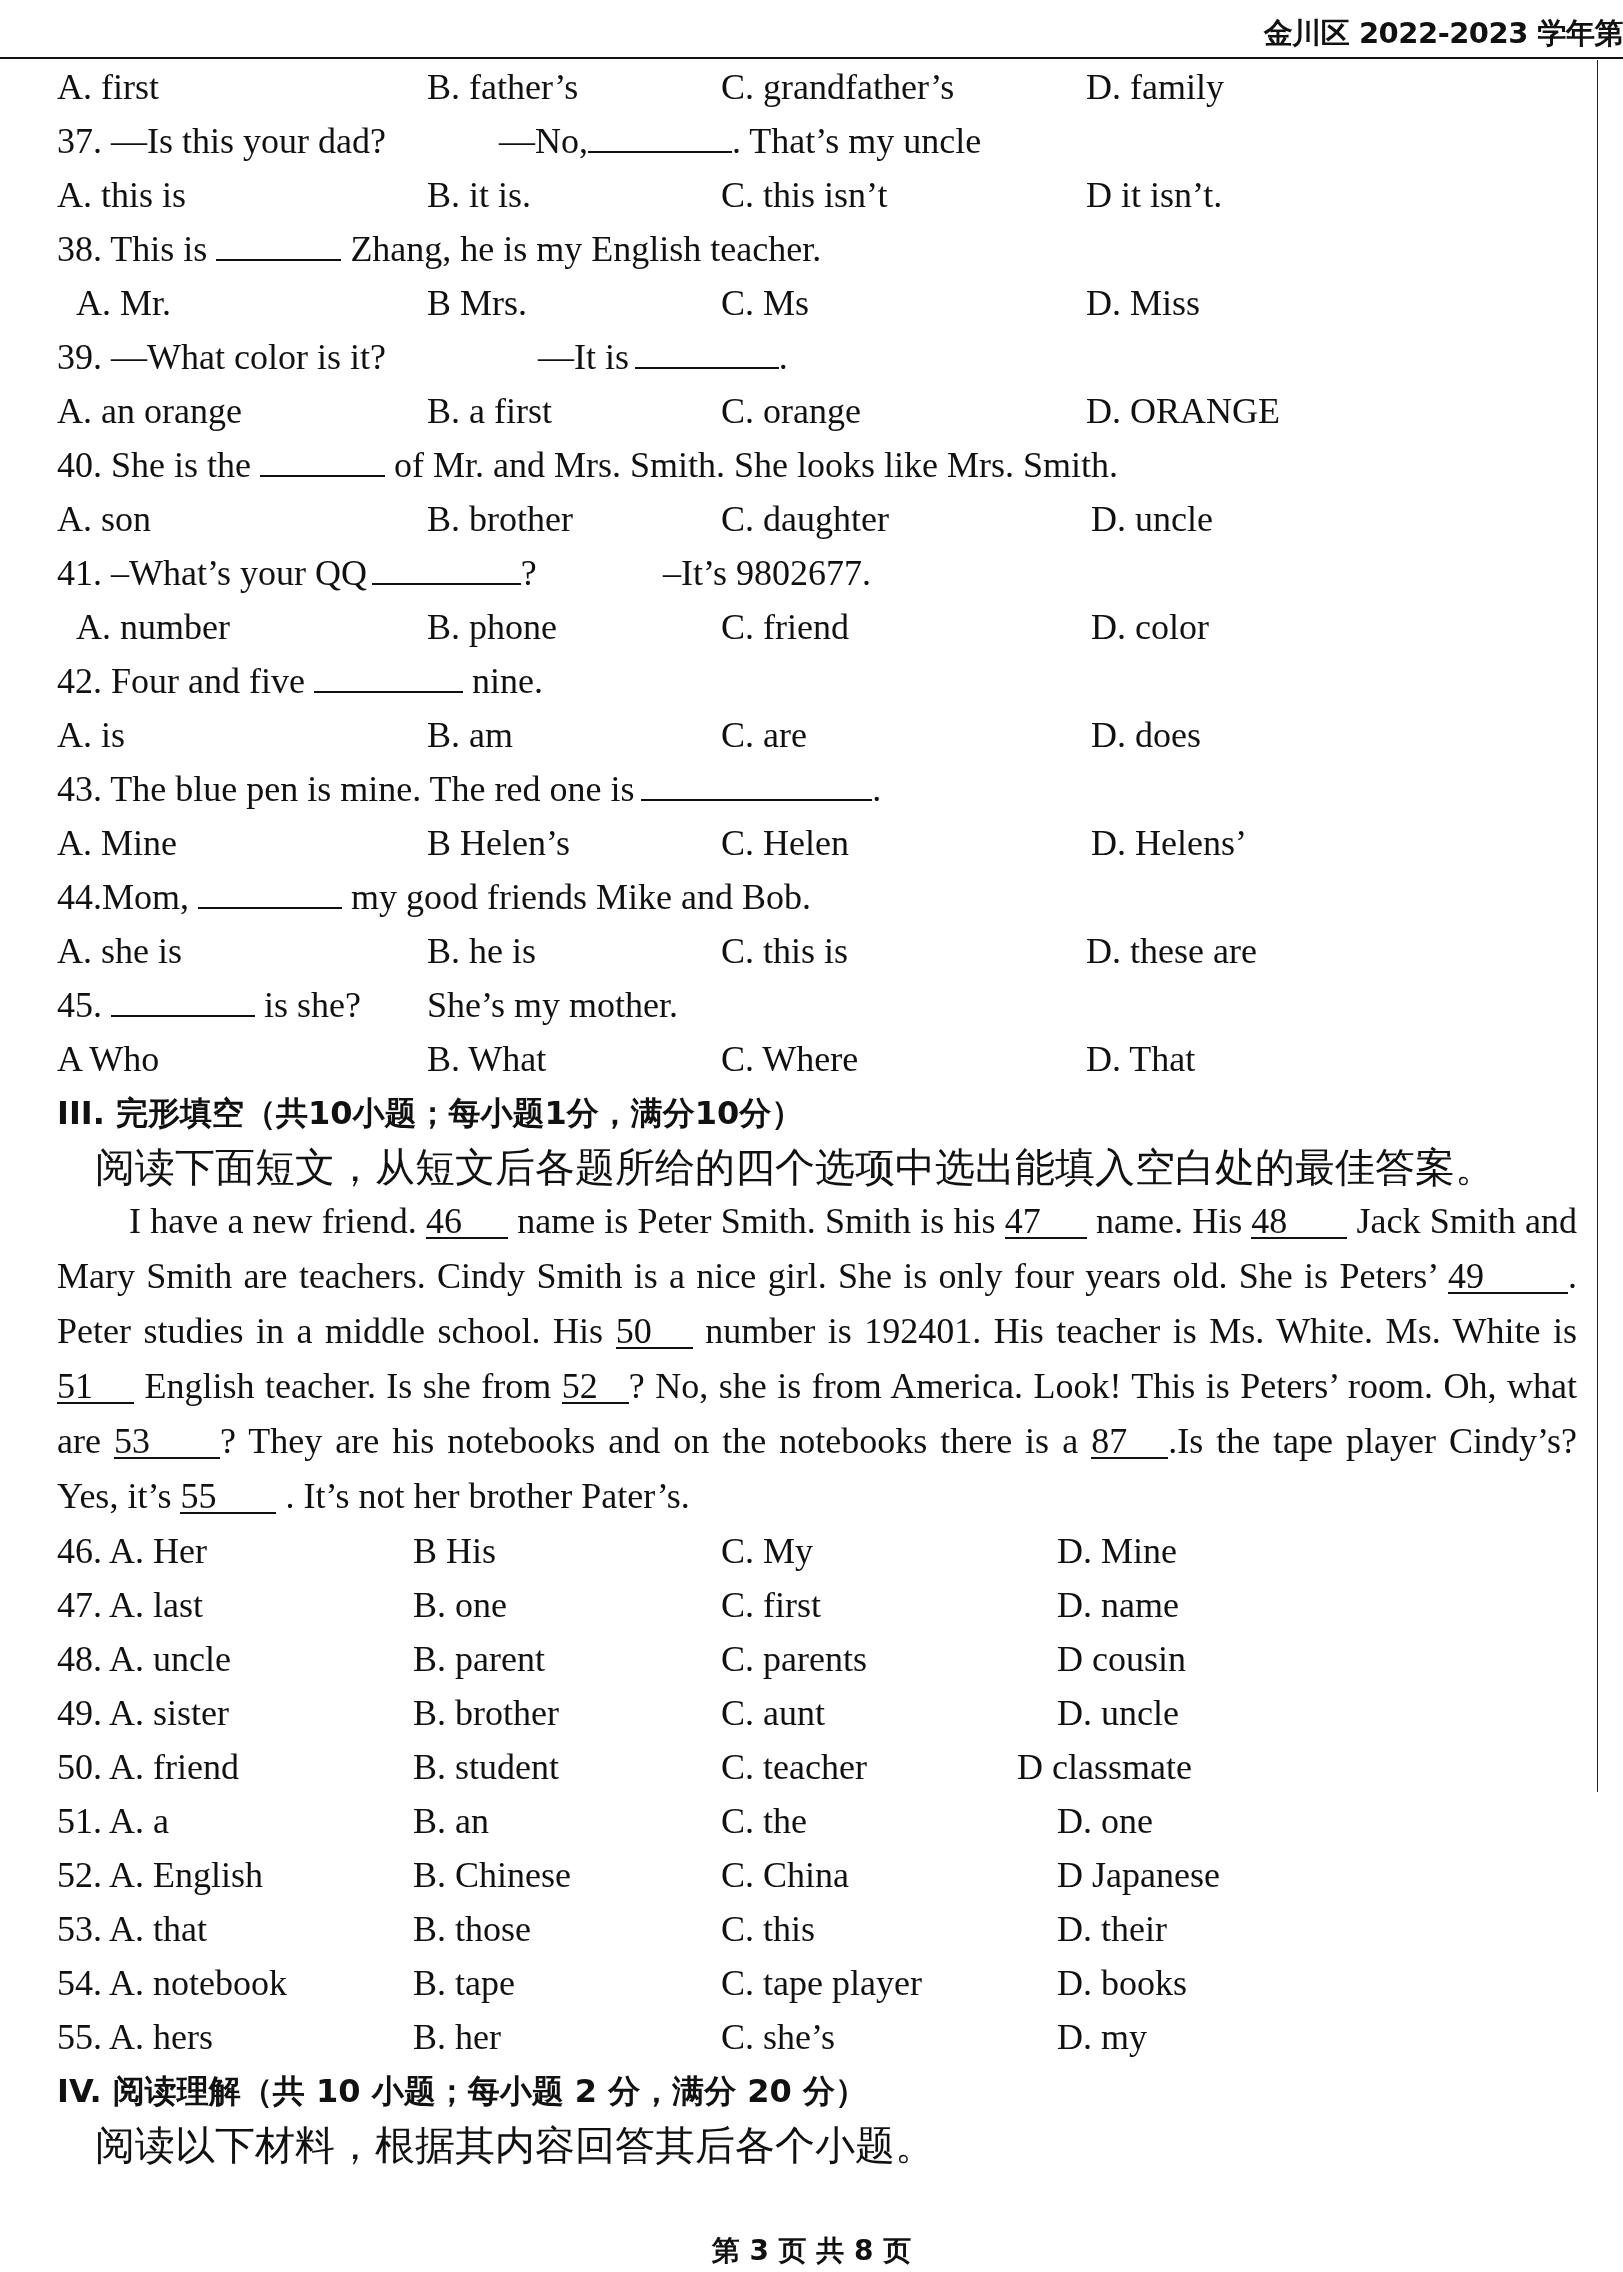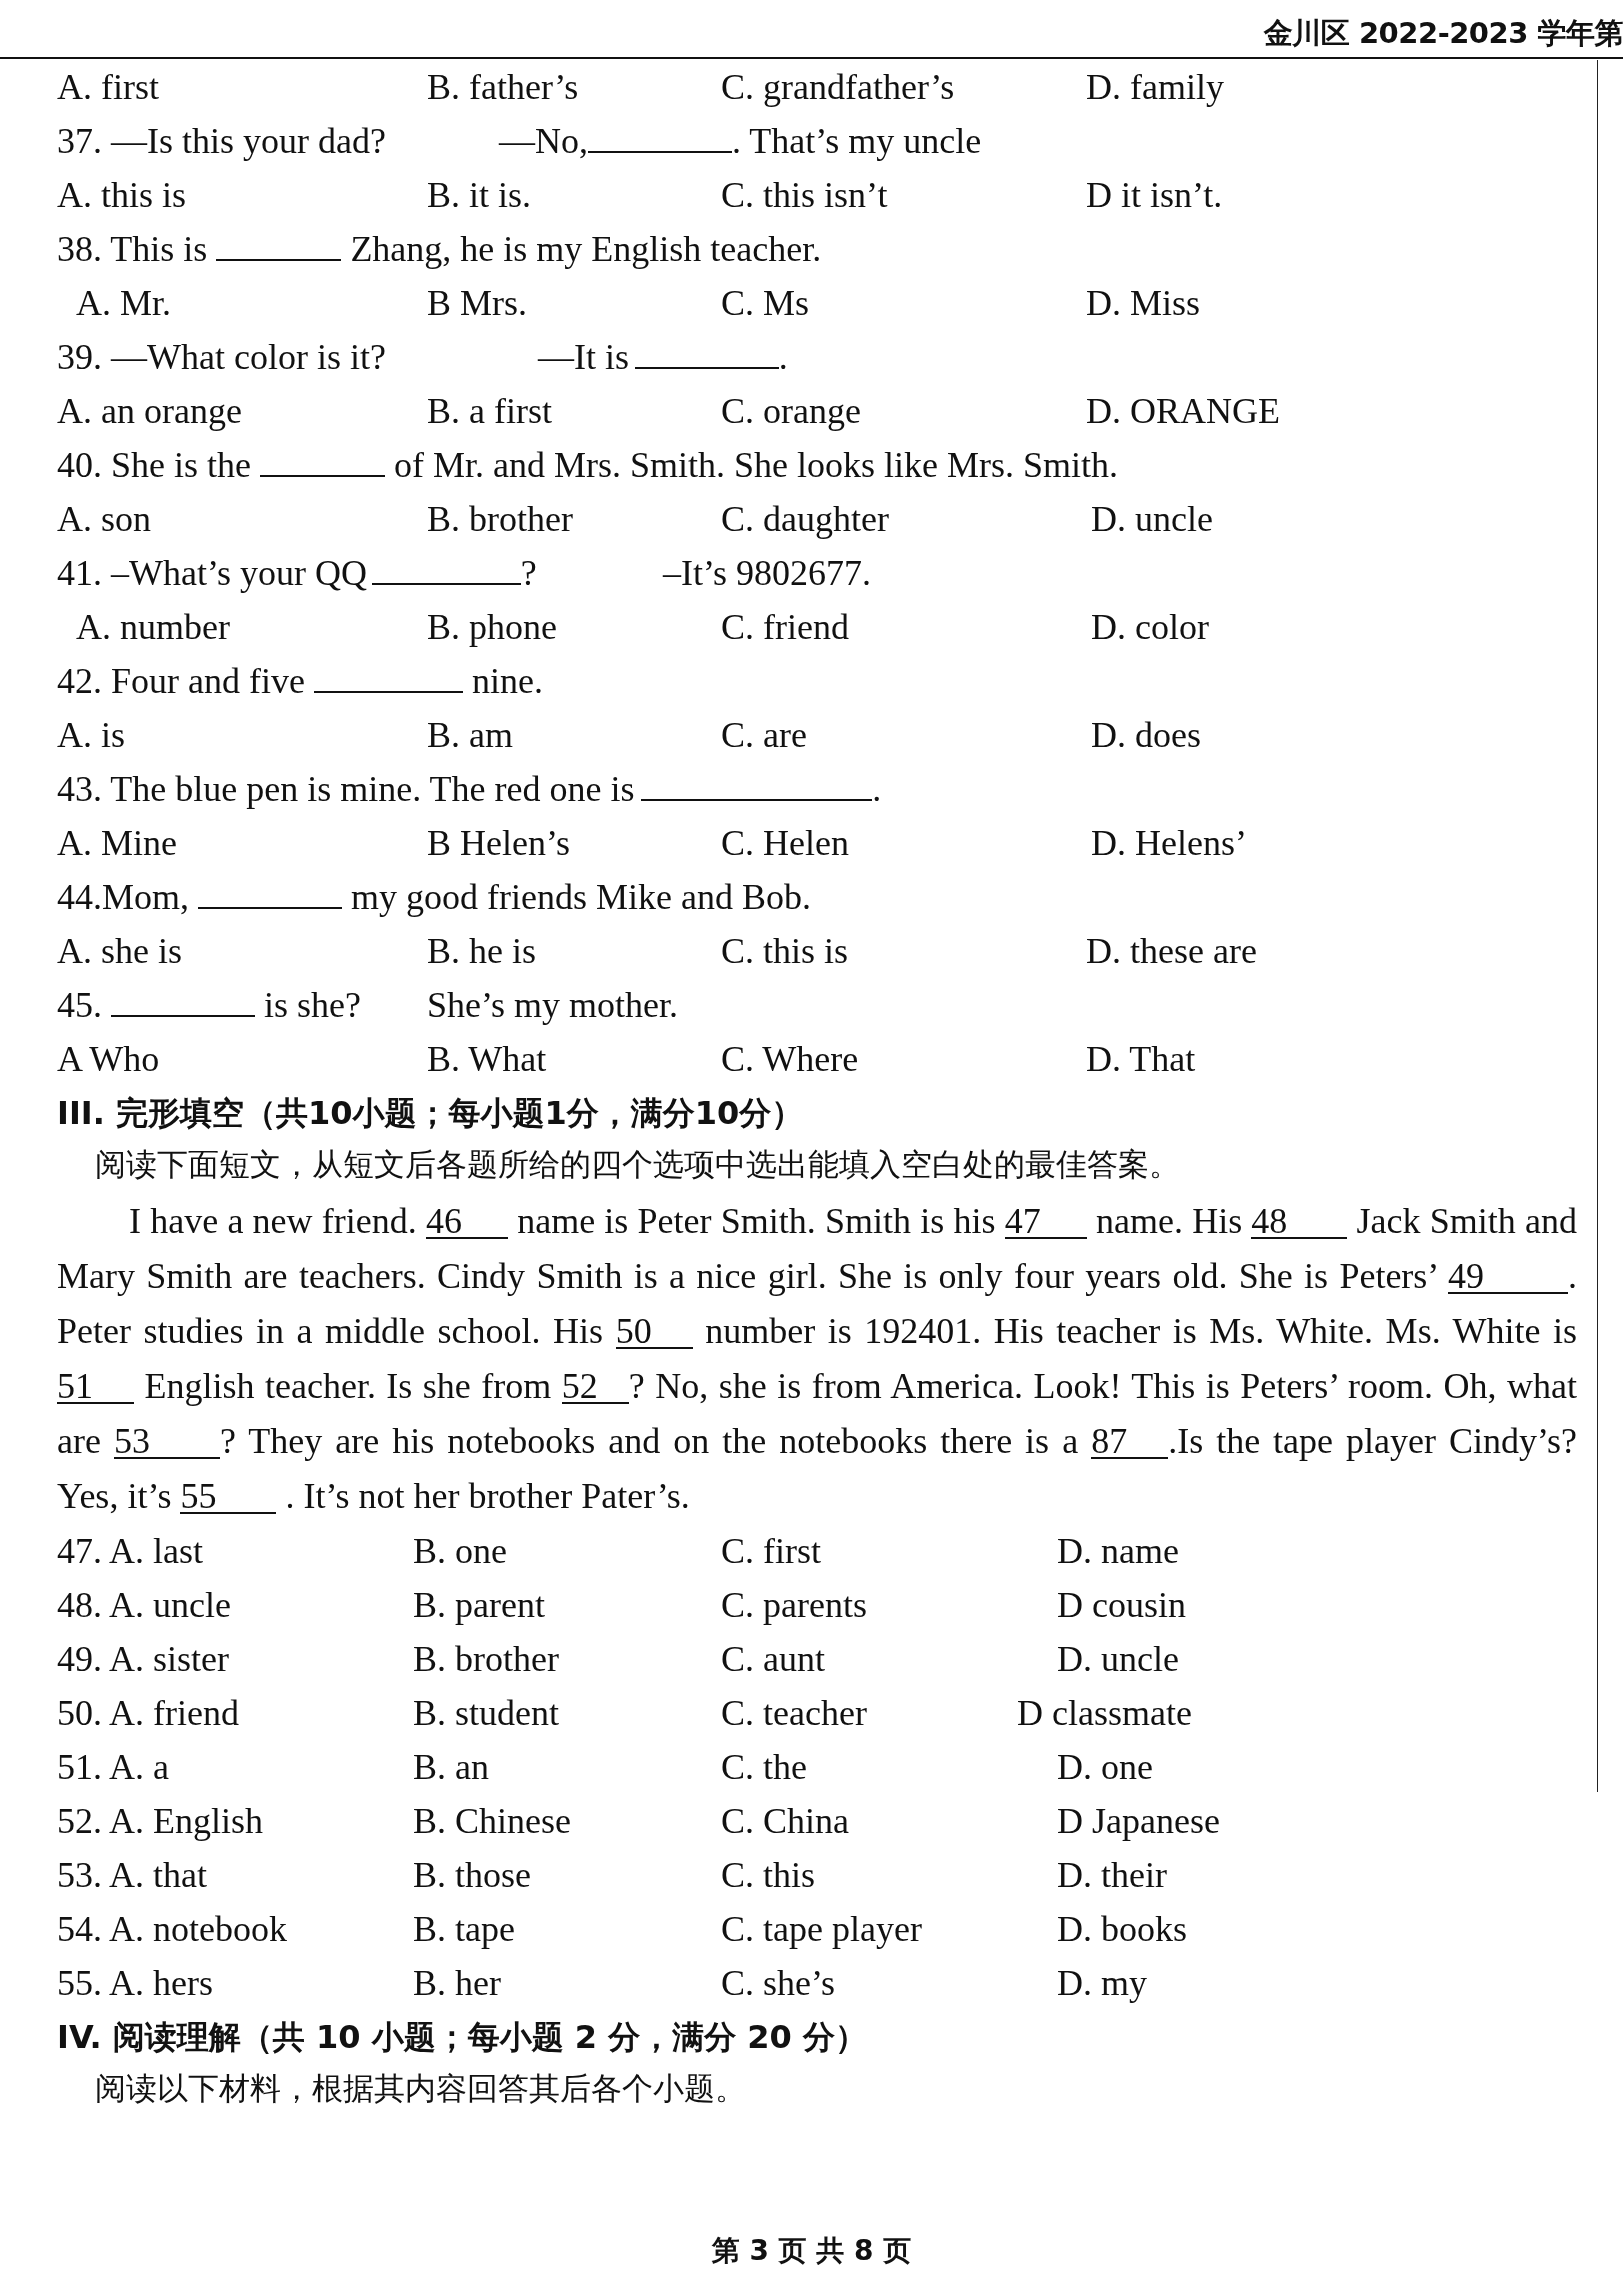--- a/index.html
+++ b/index.html
@@ -7,21 +7,21 @@
          font-family: "Liberation Serif", "DejaVu Serif", serif; color: #111; }
   .header { position: absolute; top: 14.4px; right: 0; font-family: "DejaVu Sans", sans-serif;
             font-weight: bold; font-size: 29px; letter-spacing: -0.5px; white-space: nowrap; }
   .header-rule { position: absolute; top: 57px; left: 0; width: 1623px; height: 2.4px; background: #111; }
   .right-rule { position: absolute; top: 60px; left: 1597px; width: 1.4px; height: 1732px; background: #222; }
   .content { position: absolute; left: 57px; top: 60px; width: 1520px; }
   .line { height: 54px; font-size: 36px; line-height: 54px; white-space: nowrap; position: relative; }
   .opt { position: absolute; top: 0; }
   .blank { display: inline-block; border-bottom: 2.4px solid #111; line-height: 34px; text-align: center; }
   .sec { font-family: "DejaVu Sans", sans-serif; font-weight: bold; font-size: 32px; height: 54px; line-height: 54px; }
-  .instr { font-family: Liberation Mono, monospace; font-size: 31px; height: 54px; line-height: 54px; padding-left: 38px; }
+  .instr { font-family: Liberation Sans, sans-serif; font-size: 40px; height: 54px; line-height: 54px; padding-left: 38px; }
   .para { font-size: 36px; line-height: 55px; text-align: justify; text-align-last: left; width: 1520px; }
   .para .blank { line-height: 31px; }
   .footer { position: absolute; top: 2232px; left: 0; width: 1623px; text-align: center;
             font-family: "DejaVu Sans", sans-serif; font-weight: bold; font-size: 28px; }
 </style>
 </head>
 <body>
 
 <div class="header">金川区 2022-2023 学年第</div>
 <div class="header-rule"></div>
@@ -158,20 +158,26 @@
     <span>English teacher. Is she from</span>
     <span class="blank" style="width:67px">52</span><span>? No, she is from America. Look! This is Peters’ room. Oh, what are</span>
     <span class="blank" style="width:106px">53</span><span>? They are his notebooks and on the notebooks there is a</span>
     <span class="blank" style="width:77px">87</span><span>.Is the tape player Cindy’s? Yes, it’s</span>
     <span class="blank" style="width:96px">55</span>
     <span>. It’s not her brother Pater’s.</span>
   </div>
 
   <div>
     <div class="line">
+      <span class="opt" style="left:0">46. A. Her</span>
+      <span class="opt" style="left:356px">B His</span>
+      <span class="opt" style="left:664px">C. My</span>
+      <span class="opt" style="left:1000px">D. Mine</span>
+    </div>
+    <div class="line">
       <span class="opt" style="left:0">47. A. last</span>
       <span class="opt" style="left:356px">B. one</span>
       <span class="opt" style="left:664px">C. first</span>
       <span class="opt" style="left:1000px">D. name</span>
     </div>
     <div class="line">
       <span class="opt" style="left:0">48. A. uncle</span>
       <span class="opt" style="left:356px">B. parent</span>
       <span class="opt" style="left:664px">C. parents</span>
       <span class="opt" style="left:1000px">D cousin</span>

